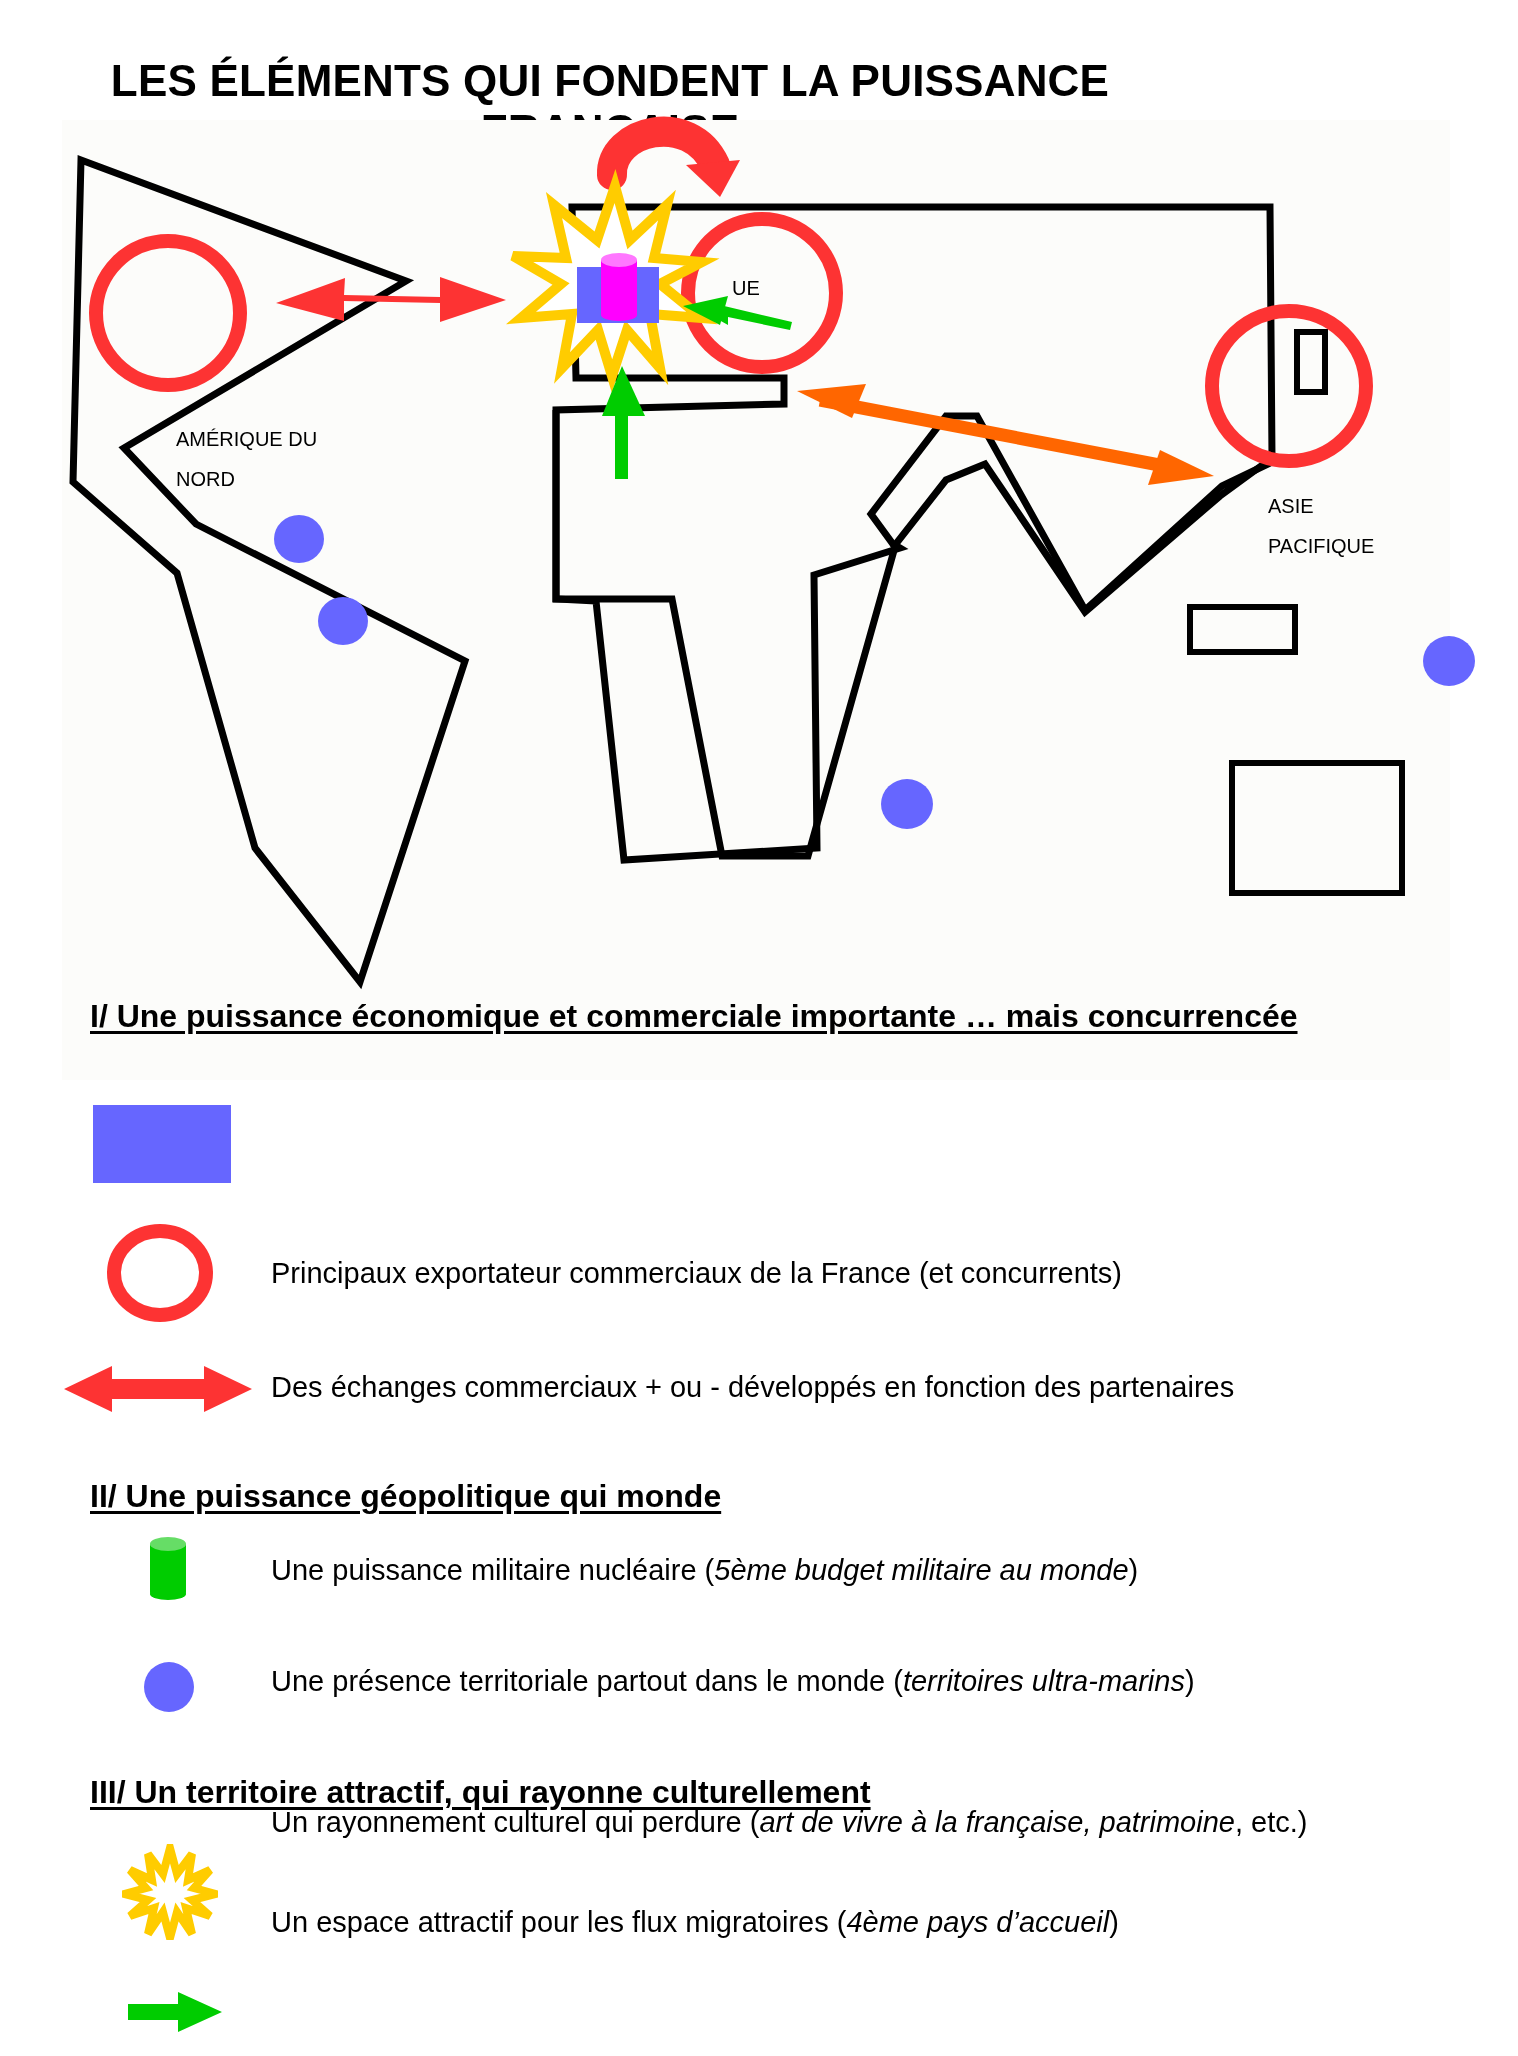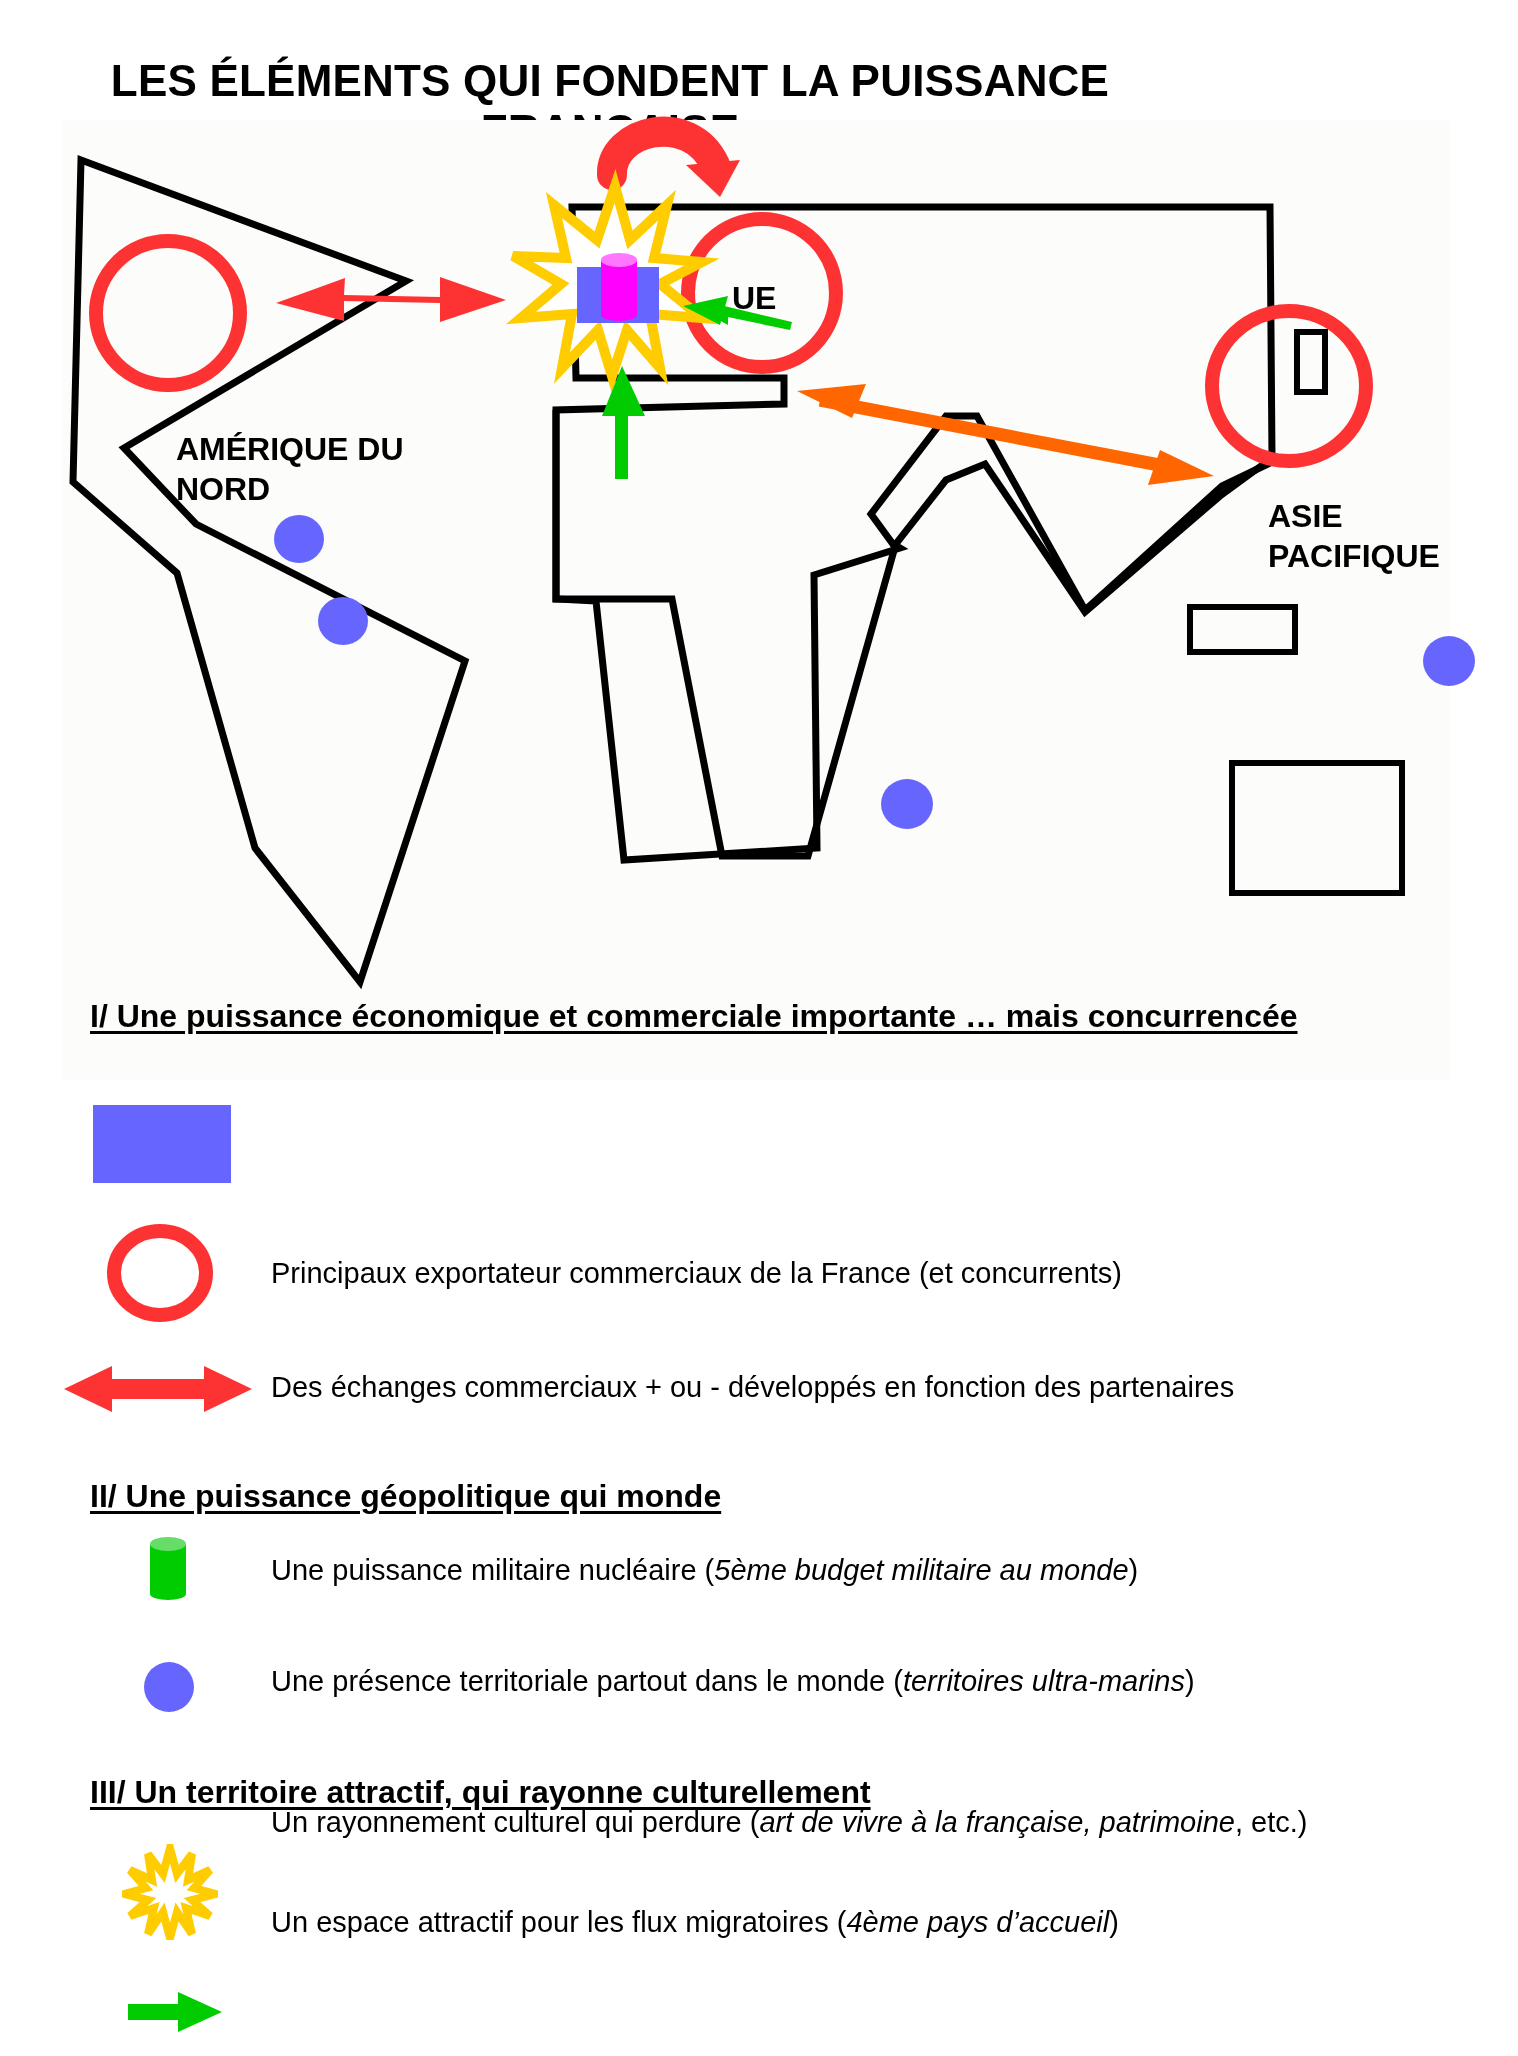--- a/index.html
+++ b/index.html
@@ -1,20 +1,20 @@
 <!DOCTYPE html>
 <html><head>
 <meta charset="utf-8">
 <style>
   html, body { margin:0; padding:0; background:#ffffff; }
   body { width:1518px; height:2056px; position:relative; overflow:hidden; font-family:"Liberation Sans", sans-serif; color:#000; }
   .title { position:absolute; left:0; top:56px; width:1220px; text-align:center; font-size:44px; font-weight:bold; letter-spacing:0.2px; }
   .map { position:absolute; left:62px; top:120px; width:1388px; height:960px; background:#fcfcfa; }
   svg.map-svg { position:absolute; left:0; top:0; }
-  .map-label { position:absolute; font-weight:bold; font-size:32px; line-height:40px;margin-top:10px; }
+  .map-label { position:absolute; font-weight:normal; font-size:20px; line-height:40px; }
   .credit { position:absolute; left:1070px; top:144px; font-size:18px; font-style:italic; color:#777; }
   .cc { position:absolute; left:942px; top:138px; width:102px; height:35px; background:#000; border-radius:2px; }
   .cc .row { position:absolute; left:3px; top:2px; display:flex; gap:2px; }
   .cc .c { width:22px; height:22px; border-radius:50%; background:#fff; border:2px solid #444; font-size:10px; font-weight:bold; display:flex; align-items:center; justify-content:center; box-sizing:border-box; }
   .cc .lab { position:absolute; bottom:1px; left:30px; font-size:8px; color:#fff; word-spacing:9px; }
   .section-heading { position:absolute; left:90px; font-size:32px; font-weight:bold; text-decoration:underline; text-underline-offset:4px; }
   .legend-text { position:absolute; left:271px; font-size:29px; line-height:37px; white-space:nowrap; }
   .legend-text i { font-style:italic; }
   .sym { position:absolute; }
 </style>

